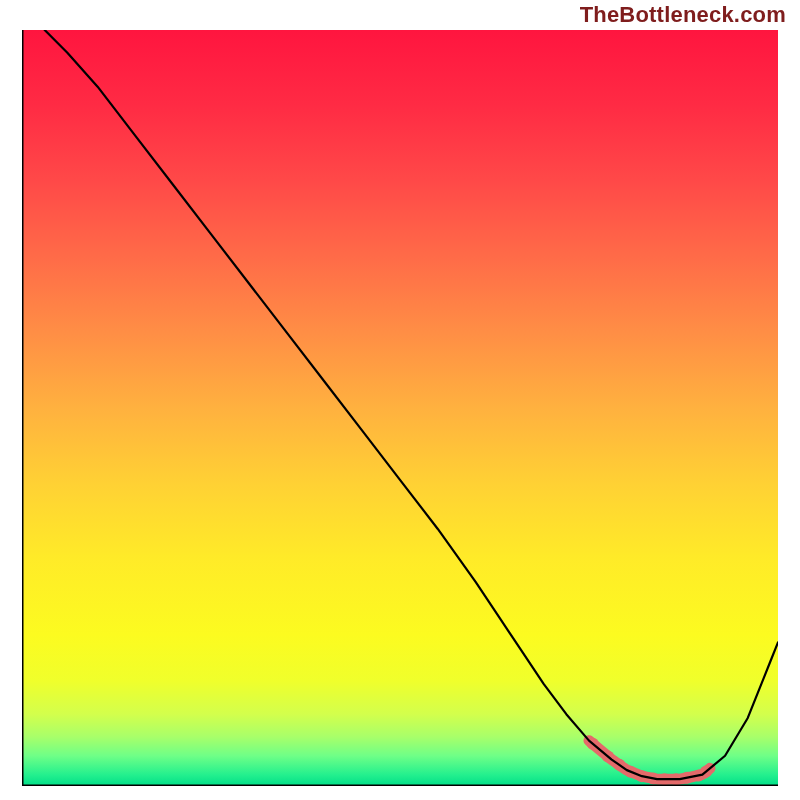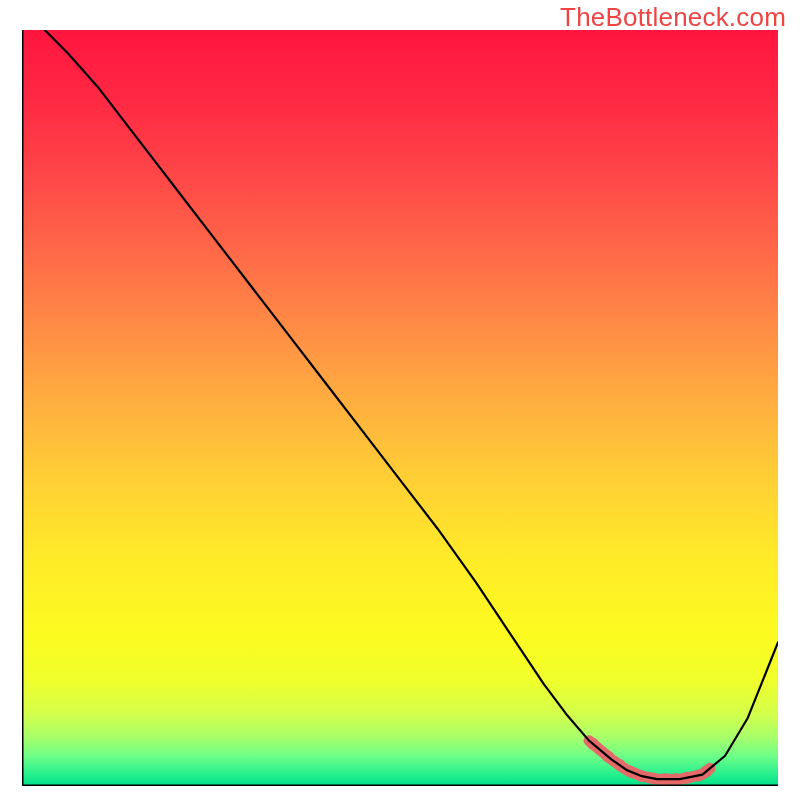--- a/index.html
+++ b/index.html
@@ -13,23 +13,23 @@
   }
   .wrap {
     width: 800px;
     height: 800px;
     position: relative;
   }
   .watermark {
     position: absolute;
     top: 2px;
     right: 14px;
-    font-size: 26px;
-    font-weight: 400;
-    color: #ef4444;
+    font-size: 22px;
+    font-weight: 700;
+    color: #7f1d1d;
     font-family: Arial, Helvetica, sans-serif;
     letter-spacing: 0.2px;
   }
   .plot-outer {
     position: absolute;
     left: 22px;
     top: 30px;
     width: 756px;
     height: 756px;
   }

